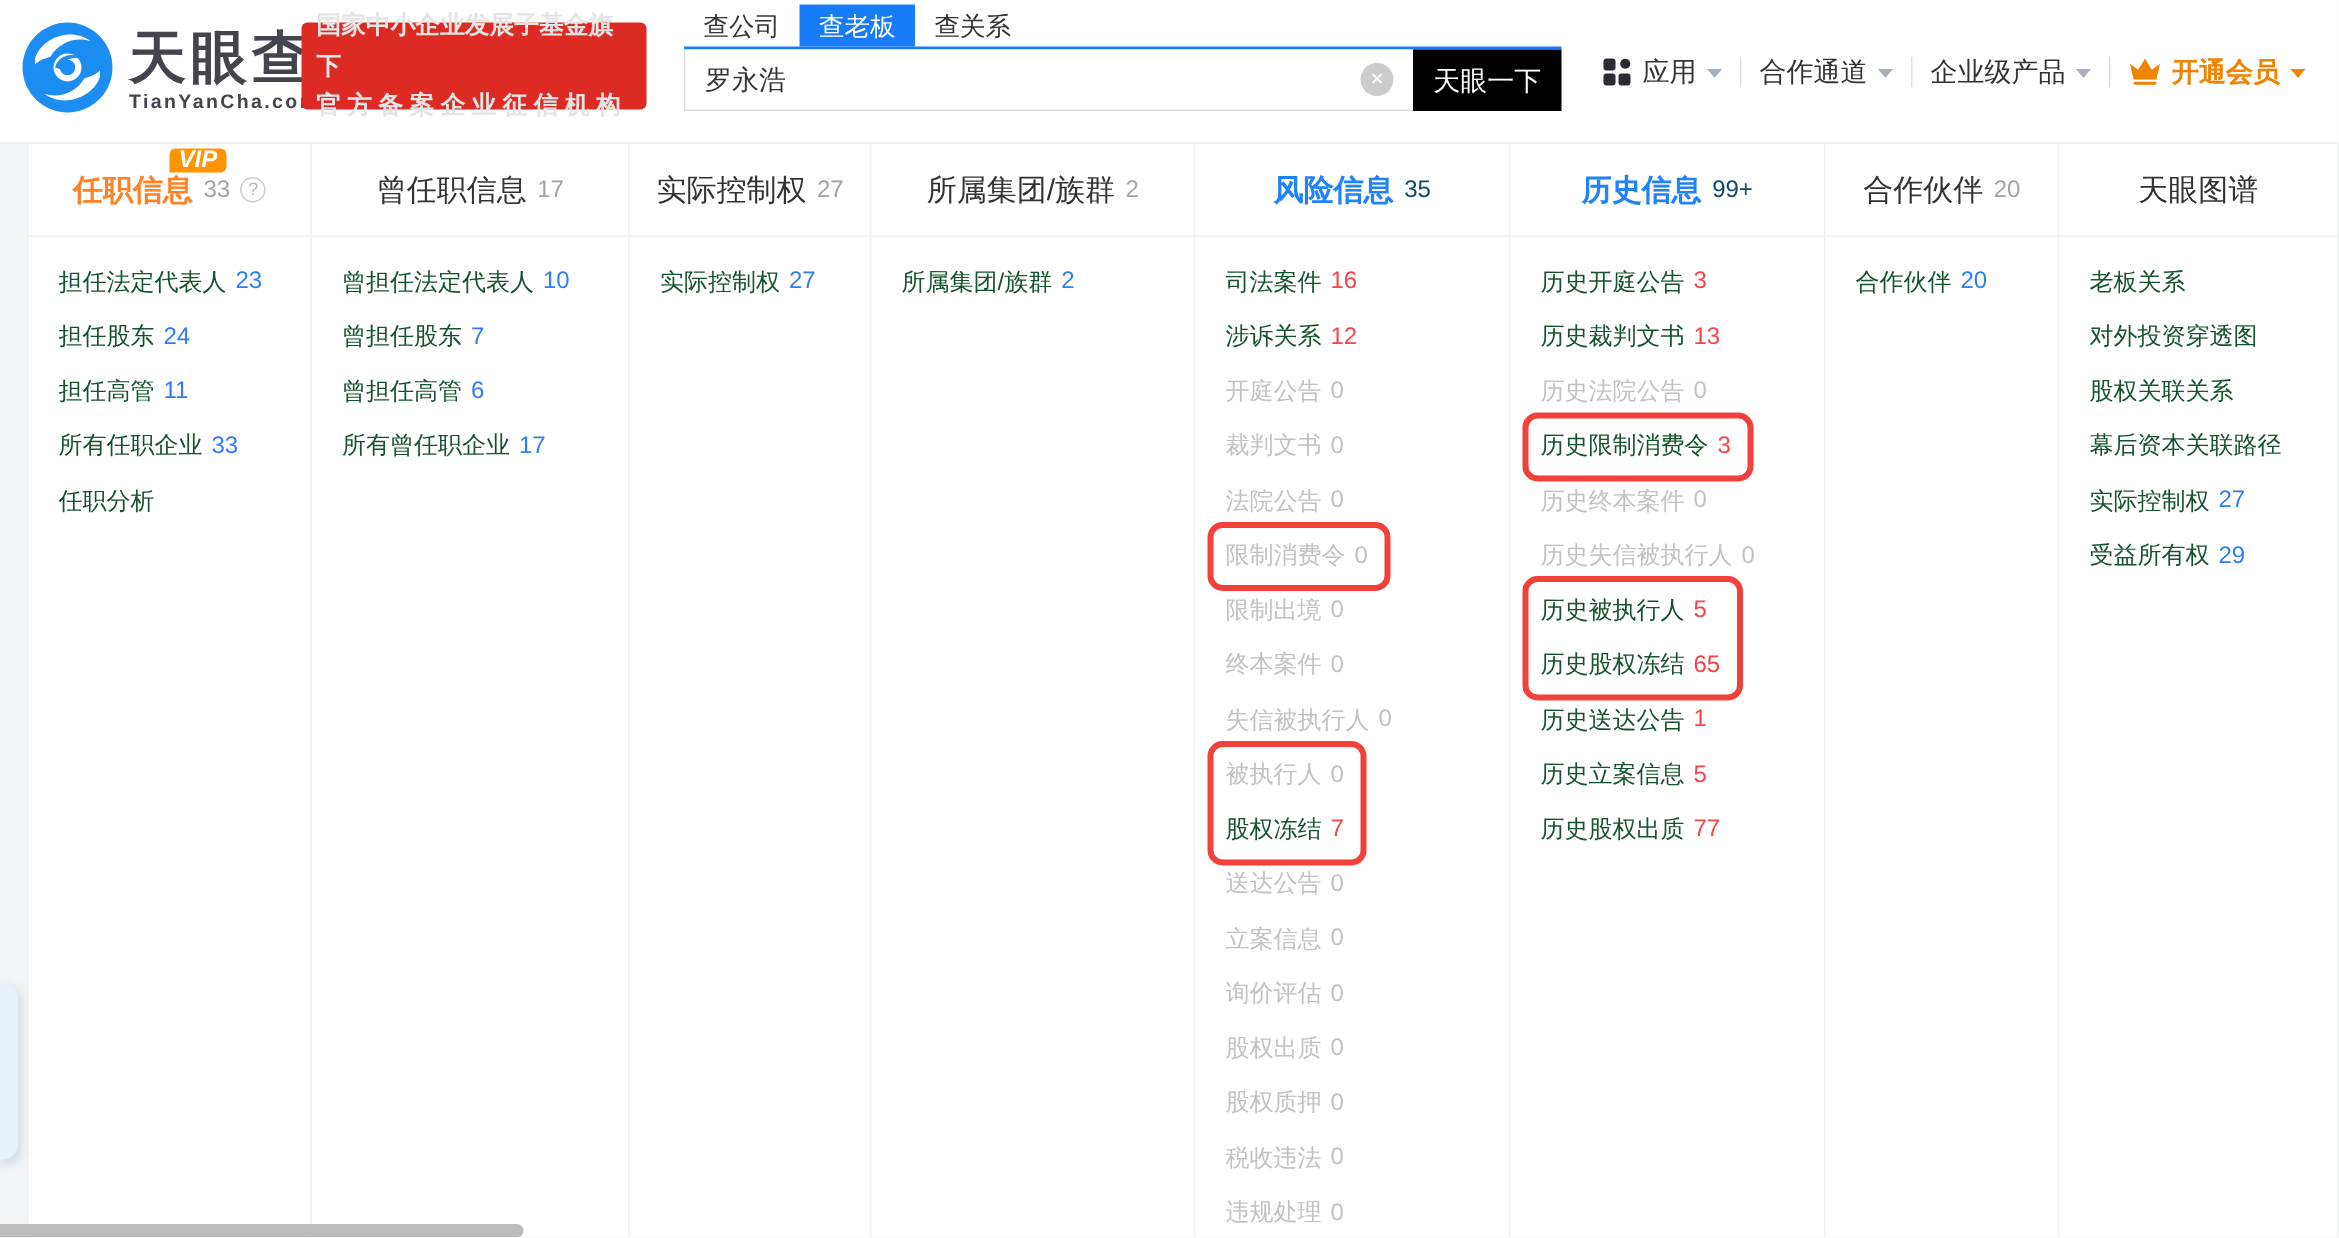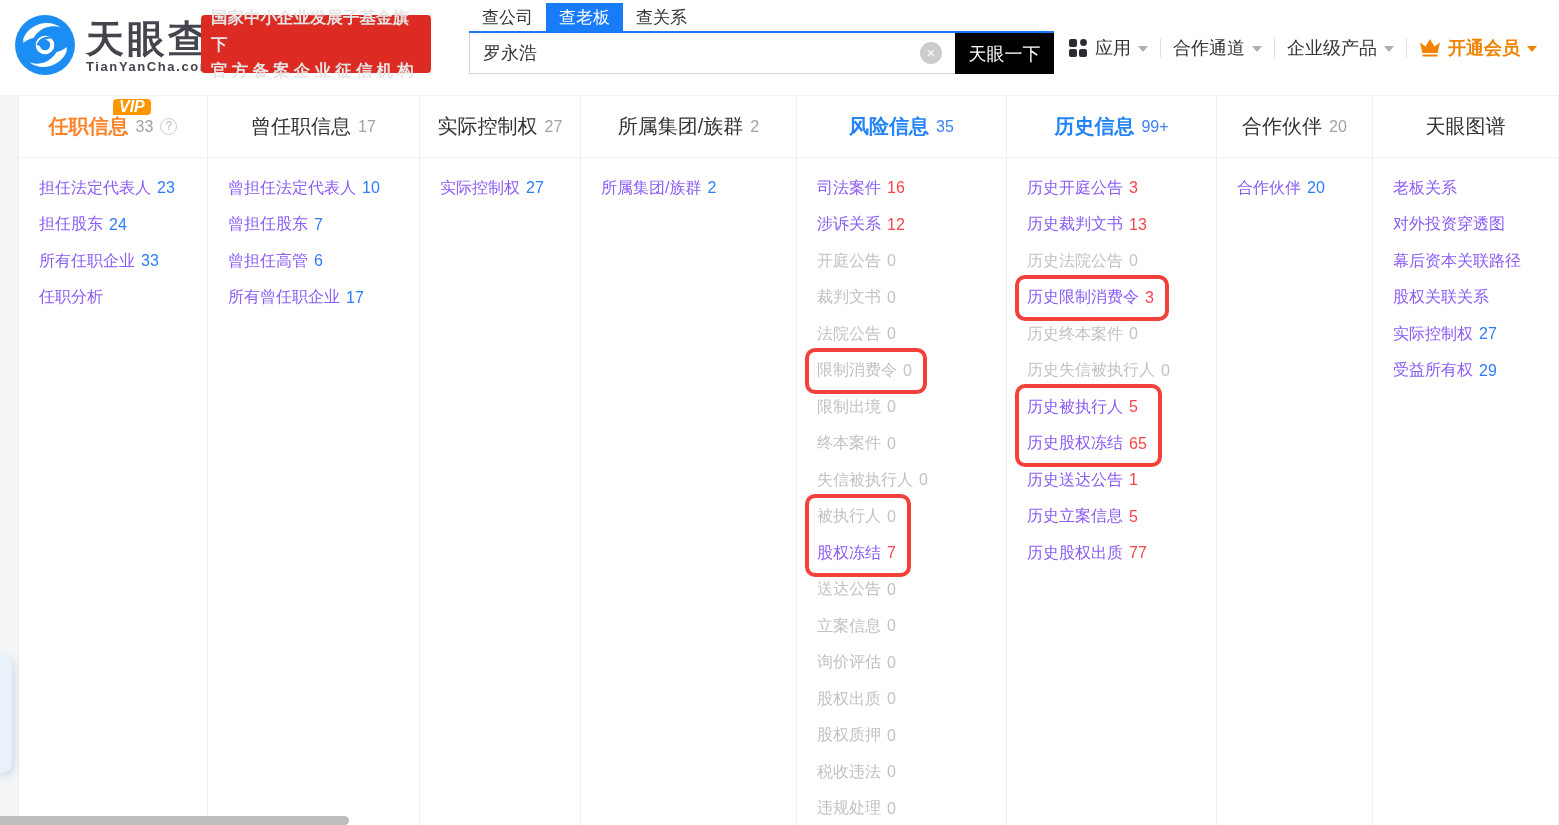--- a/index.html
+++ b/index.html
@@ -11,21 +11,21 @@
   .topbar { position:relative; height:95px; background:#fff; }
   .logo { position:absolute; left:14px; top:14px; display:flex; align-items:center; gap:10px; cursor:pointer; }
   .logo-text { display:flex; flex-direction:column; justify-content:center; }
   .logo-name { font-size:38px; font-weight:bold; color:#44444e; letter-spacing:3px; line-height:1.05; }
   .logo-domain { font-size:13px; font-weight:bold; color:#44444e; letter-spacing:1.6px; }
   .gov-badge { position:absolute; left:201px; top:15px; width:230px; height:58px;
     background:#dd2b23; border-radius:4px; color:#e5e5e5; font-weight:bold; font-size:16.5px;
     display:flex; flex-direction:column; justify-content:center; padding:0 10px; line-height:1.6; }
   .gov-badge .l2 { letter-spacing:4.2px; }
 
-  .search { position:absolute; left:469px; top:5px; width:585px; }
+  .search { position:absolute; left:456px; top:5px; width:585px; }
   .search-tabs { display:flex; align-items:flex-end; border-bottom:2px solid #187cf9; height:28px; }
   .search-tab { font-size:17px; color:#333; padding:3px 13px 2px; cursor:pointer; white-space:nowrap; }
   .search-tab.active { background:#187cf9; color:#fff; }
   .search-row { display:flex; height:41px; }
   .search-field { flex:1; position:relative; border:1px solid #d6d6d6; border-top:none; border-right:none; }
   .search-input { width:100%; height:100%; border:none; outline:none; font-size:18px; color:#333;
     padding:0 44px 0 13px; font-family:inherit; }
   .clear-btn { position:absolute; right:13px; top:9px; width:22px; height:22px; border-radius:50%;
     background:#ccc; color:#fff; font-size:15px; line-height:22px; text-align:center; cursor:pointer; }
   .search-btn { width:99px; background:#000000; color:#fff; font-size:18px; border:none;
@@ -43,31 +43,31 @@
   .cols { position:absolute; top:95px; left:0; right:0; bottom:0; display:flex;
     padding-left:18px; background:#f4f5f6; border-top:1px solid #f0f0f0; }
   .col { background:#fff; border-right:1px solid #f0f0f0; }
   .col:first-child { border-left:1px solid #f0f0f0; }
   .col-header { height:62px; display:flex; align-items:center; justify-content:center; gap:7px;
     border-bottom:1px solid #f0f0f0; position:relative; cursor:pointer; }
   .col-title { font-size:20px; color:#333; white-space:nowrap; }
   .col-title.orange { color:#ff8226; font-weight:bold; }
   .col-title.blue { color:#2283f6; font-weight:bold; }
   .col-count { font-size:16px; color:#a2a2a6; }
-  .col-header.blue .col-count { color:#3b82f6; }
+  .col-header.blue .col-count { color:#0c4a6e; }
   .vip-badge { position:absolute; top:3px; left:94px; background:#ff9500; color:#fff;
     font-size:16px; font-weight:bold; font-style:italic; line-height:16px; padding:0 6px;
     border-radius:4px 4px 4px 0; }
   .help-icon { width:17px; height:17px; border-radius:50%; border:1px solid #cccccc; color:#b9b9b9;
     font-size:12px; line-height:15px; text-align:center; cursor:pointer; }
 
   .items { padding:12px 0 0 20px; }
   .item { height:36.5px; display:flex; align-items:center; gap:6px; font-size:16px;
     white-space:nowrap; cursor:pointer; }
-  .item .lbl { color:#8b5cf6; }
+  .item .lbl { color:#14532d; }
   .item .num.blue { color:#2e7df7; }
   .item .num.red { color:#f5444a; }
   .item.muted .lbl, .item.muted .num { color:#c2c2c6; }
 
   .red-box { display:block; width:max-content; border:4px solid #f2413b; border-radius:10px;
     padding:1px 11px 1px 8px; margin:-5px 12px -5px -12px; }
 
   
   .hscroll { position:absolute; left:0; bottom:0; width:349px; height:9px; background:#bdbdbd;
     border-radius:0 5px 5px 0; cursor:pointer; z-index:5; }
@@ -164,20 +164,24 @@
       <div class="items">
         <div class="item">
           <span class="lbl">担任法定代表人</span>
           <span class="num blue">23</span>
         </div>
         <div class="item">
           <span class="lbl">担任股东</span>
           <span class="num blue">24</span>
         </div>
         <div class="item">
+          <span class="lbl">担任高管</span>
+          <span class="num blue">11</span>
+        </div>
+        <div class="item">
           <span class="lbl">所有任职企业</span>
           <span class="num blue">33</span>
         </div>
         <div class="item">
           <span class="lbl">任职分析</span>
         </div>
       </div>
     </div>
     <div class="col" style="width: 212px;">
       <div class="col-header">
@@ -384,24 +388,24 @@
         <span class="col-title plain">天眼图谱</span>
       </div>
       <div class="items">
         <div class="item">
           <span class="lbl">老板关系</span>
         </div>
         <div class="item">
           <span class="lbl">对外投资穿透图</span>
         </div>
         <div class="item">
+          <span class="lbl">股权关联关系</span>
+        </div>
+        <div class="item">
           <span class="lbl">幕后资本关联路径</span>
-        </div>
-        <div class="item">
-          <span class="lbl">股权关联关系</span>
         </div>
         <div class="item">
           <span class="lbl">实际控制权</span>
           <span class="num blue">27</span>
         </div>
         <div class="item">
           <span class="lbl">受益所有权</span>
           <span class="num blue">29</span>
         </div>
       </div>

